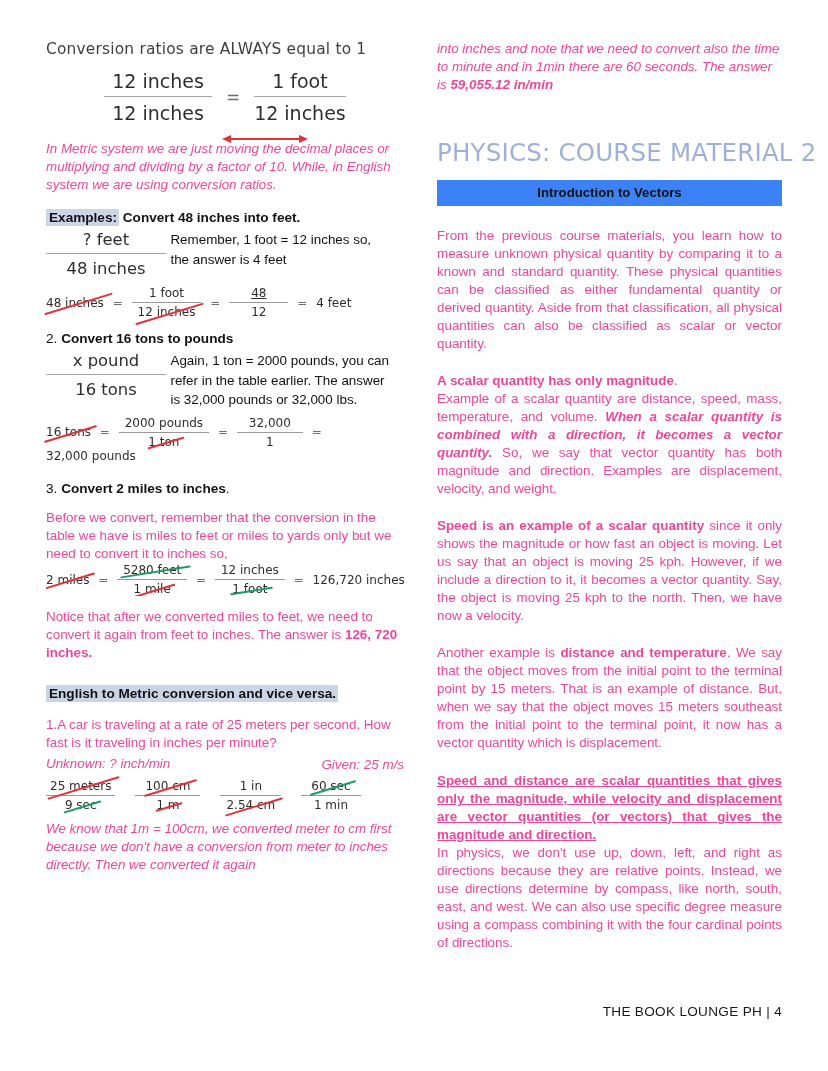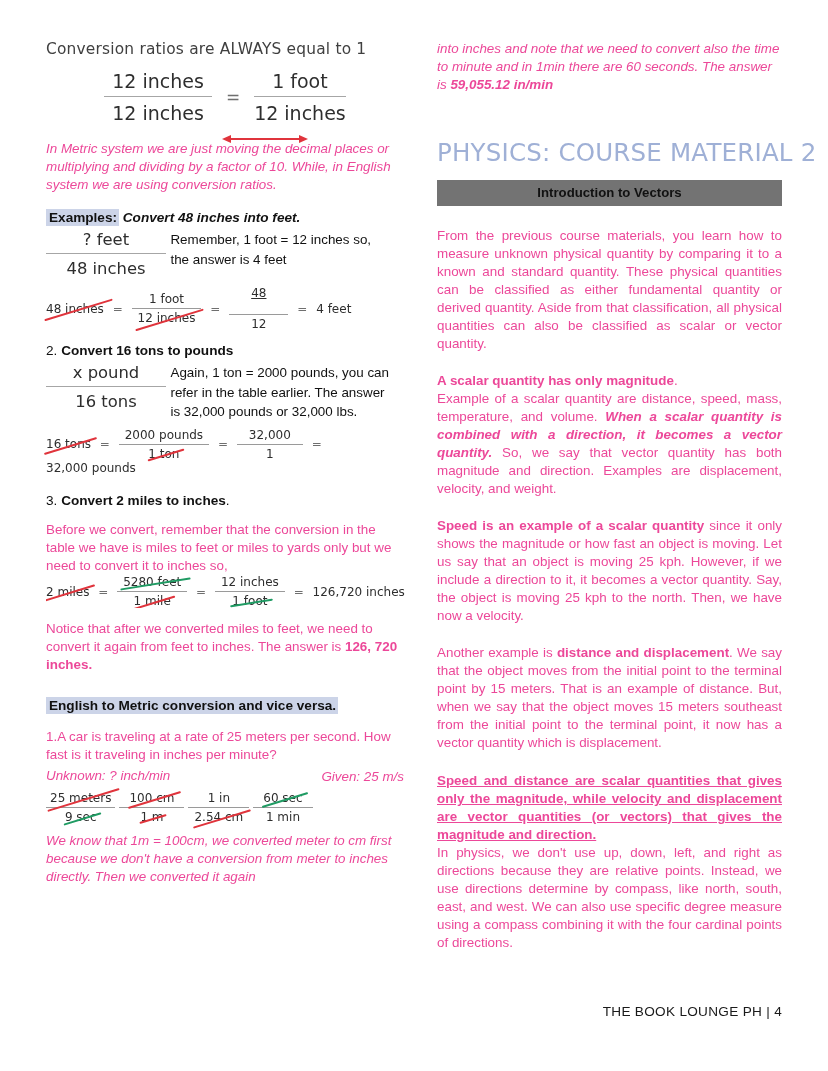--- a/index.html
+++ b/index.html
@@ -42,21 +42,21 @@
   
   .hl {
     background: #ccd4e8;
     font-weight: bold;
     font-size: 13.6px;
     padding: 1px 2px 1px 3px;
     display: inline;
     box-decoration-break: clone;
   }
   .banner {
-    background: #737373;
+    background: #3b82f6;
     text-align: center;
     font-weight: bold;
     font-size: 13.2px;
     padding: 5px 0 6px;
     color: #111;
   }
 
   
   .course-title {
     font-family: "DejaVu Sans", sans-serif;
@@ -203,21 +203,21 @@
           <line x1="8" y1="7" x2="78" y2="7" stroke="#e0343c" stroke-width="2.1"></line>
           <polygon points="0,7 9,3 9,11" fill="#e0343c"></polygon>
           <polygon points="86,7 77,3 77,11" fill="#e0343c"></polygon>
         </svg>
       </div>
     </div>
 
     <p class="body-text ital" style="margin:16px 0 0;">In Metric system we are just moving the decimal places or multiplying and dividing by a factor of 10. While, in English system we are using conversion ratios.</p>
 
     <div style="margin-top:14px;">
-      <span class="hl">Examples:</span><span class="bold" style="font-size:13.6px;font-style:italic;"> Convert 48 inches into feet.</span>
+      <span class="hl">Examples:</span><span class="bold" style="font-size:13.6px;"> Convert 48 inches into feet.</span>
     </div>
 
     <div class="ex-block">
       <div class="ex-left hand-fr-lg">
         <div class="top">? feet</div>
         <div class="bot">48 inches</div>
       </div>
       <div class="ex-right">
         <div>Remember, 1 foot = 12 inches so,</div>
         <div>the answer is 4 feet</div>
@@ -226,21 +226,21 @@
 
     <div class="hand-fr" style="margin-top:8px;">
       <span class="plain"><span class="sk">48 inches</span></span>
       <span class="eqs">=</span>
       <span class="fr">
         <span class="num">1 foot</span>
         <span class="den"><span class="sk">12 inches</span></span>
       </span>
       <span class="eqs">=</span>
       <span class="fr">
-        <span class="num" style="padding:0 22px 14px;text-decoration:underline;">48</span>
+        <span class="num" style="padding:0 22px 2px;text-decoration:underline;">48</span>
         <span class="den">12</span>
       </span>
       <span class="eqs">=</span>
       <span class="plain">4 feet</span>
     </div>
 
     <div style="margin-top:10px;">
       <span style="font-size:13.6px;">2. </span><span class="bold" style="font-size:13.6px;">Convert 16 tons to pounds</span>
     </div>
 
@@ -300,21 +300,21 @@
 
     <div style="margin-top:22px;">
       <span class="hl">English to Metric conversion and vice versa.</span>
     </div>
 
     <p class="body-text" style="margin:14px 0 4px;">1.A car is traveling at a rate of 25 meters per second. How fast is it traveling in inches per minute?</p>
 
     <div class="body-text ital" style="margin-top:0; text-align:right;">Given: 25 m/s</div>
     <div class="body-text ital" style="margin-top:-19px;">Unknown: ? inch/min</div>
 
-    <div class="hand-fr" style="margin-top:6px; display:flex; gap:4px;">
+    <div class="hand-fr" style="margin-top:6px; display:flex; gap:20px;">
       <span class="fr">
         <span class="num" style="padding:0 4px 2px;"><span class="sk">25 meters</span></span>
         <span class="den"><span class="sk green">9 sec</span></span>
       </span>
       <span class="fr">
         <span class="num" style="padding:0 10px 2px;"><span class="sk">100 cm</span></span>
         <span class="den"><span class="sk">1 m</span></span>
       </span>
       <span class="fr">
         <span class="num" style="padding:0 18px 2px;">1 in</span>
@@ -345,21 +345,21 @@
     <p class="body-text just" style="margin:19px 0 0;">
       <span class="bold">A scalar quantity has only magnitude</span><span>.</span><br>
       <span>Example of a scalar quantity are distance, speed, mass, temperature, and volume. </span><span class="bi">When a scalar quantity is combined with a direction, it becomes a vector quantity.</span><span> So, we say that vector quantity has both magnitude and direction. Examples are displacement, velocity, and weight.</span>
     </p>
 
     <p class="body-text just" style="margin:19px 0 0;">
       <span class="bold">Speed is an example of a scalar quantity</span><span> since it only shows the magnitude or how fast an object is moving. Let us say that an object is moving 25 kph. However, if we include a direction to it, it becomes a vector quantity. Say, the object is moving 25 kph to the north. Then, we have now a velocity.</span>
     </p>
 
     <p class="body-text just" style="margin:19px 0 0;">
-      <span>Another example is </span><span class="bold">distance and displacement</span><span>. We say that the object moves from the initial point to the terminal point by 15 meters. That is an example of distance. But, when we say that the object moves 15 meters southeast from the initial point to the terminal point, it now has a vector quantity which is displacement.</span>
+      <span>Another example is </span><span class="bold">distance and temperature</span><span>. We say that the object moves from the initial point to the terminal point by 15 meters. That is an example of distance. But, when we say that the object moves 15 meters southeast from the initial point to the terminal point, it now has a vector quantity which is displacement.</span>
     </p>
 
     <p class="body-text just" style="margin:20px 0 0;">
       <span class="bold u">Speed and distance are scalar quantities that gives only the magnitude, while velocity and displacement are vector quantities (or vectors) that gives the magnitude and direction.</span><br>
       <span>In physics, we don't use up, down, left, and right as directions because they are relative points. Instead, we use directions determine by compass, like north, south, east, and west. We can also use specific degree measure using a compass combining it with the four cardinal points of directions.</span>
     </p>
   </div>
 
   <div class="footer">THE BOOK LOUNGE PH | 4</div>
 </div>

